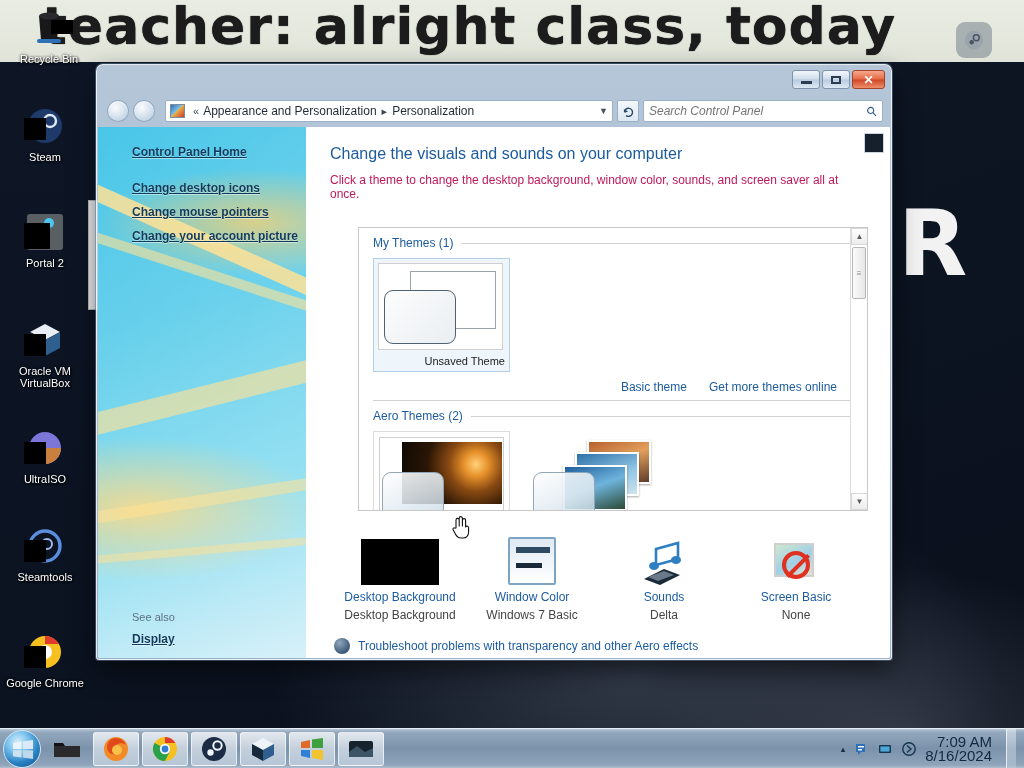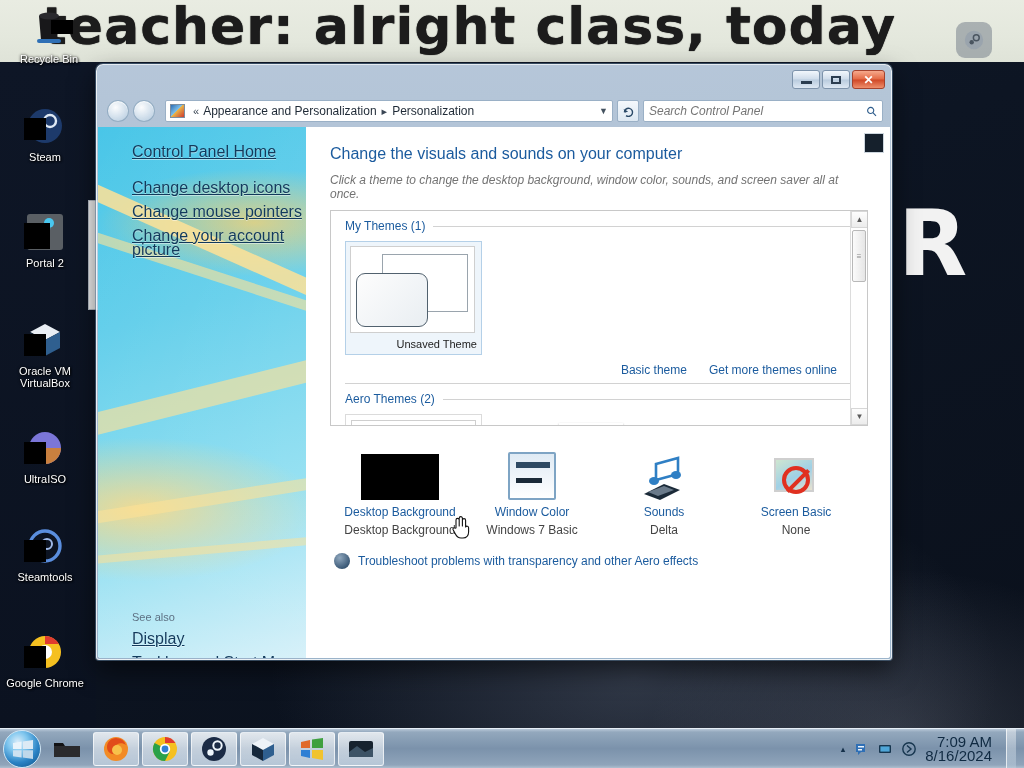--- a/index.html
+++ b/index.html
@@ -149,38 +149,39 @@
     background:
       linear-gradient(118deg, rgba(255,255,255,0) 0%, rgba(255,255,255,.18) 100%),
       radial-gradient(ellipse 300px 120px at 20% 72%, rgba(255,214,120,.85), transparent 60%),
       radial-gradient(ellipse 260px 90px at 75% 18%, rgba(255,205,95,.75), transparent 60%),
       linear-gradient(165deg,#49c6e8 0%,#5ecdea 35%,#86dcf0 70%,#cfeef8 100%);
     overflow:hidden;
   }
   .ribbon{position:absolute;background:rgba(255,226,150,.85);transform-origin:0 0;}
   #sb-links{position:relative;padding:18px 0 0 34px;}
   .sb-link{
-    display:block;font-size:16px;color:#123a5c;margin-bottom:0;line-height:14px;
+    display:block;font-size:12px;color:#123a5c;margin-bottom:0;line-height:14px;
     text-shadow:0 1px 0 rgba(255,255,255,.45);
+    font-weight:bold;
   }
   .sb-gap{height:22px;}
   .sb-row{height:24px;}
   #sb-seealso{
     position:absolute;left:34px;top:484px;
   }
   .sb-head{color:#5d7183;font-size:11px;margin-bottom:9px;}
 
   
   #main{flex:1;position:relative;background:#fff;padding:18px 22px 0 24px;overflow:hidden;}
   #h1{font-size:16px;color:#1b5b9e;font-weight:400;margin-bottom:10px;}
-  #sub{font-size:12px;color:#737373;margin-bottom:9px;font-style:italic;}
+  #sub{font-size:12px;color:#be185d;margin-bottom:26px;}
 
   
   #themebox{
-    position:relative;height:216px;border:1px solid #c8c8c8;background:#fff;overflow:hidden;
+    position:relative;height:284px;border:1px solid #c8c8c8;background:#fff;overflow:hidden;margin-left:28px;
   }
   #themescroll{position:absolute;right:0;top:0;bottom:0;width:17px;background:#fff;border-left:1px solid #dcdcdc;}
   .sbbtn{height:17px;width:17px;display:flex;align-items:center;justify-content:center;font-size:8px;color:#5a5a5a;
     background:linear-gradient(180deg,#fdfdfd,#ececec);border:1px solid #d7d7d7;}
   #sbthumb{position:absolute;left:1px;top:19px;width:14px;height:52px;
     background:linear-gradient(90deg,#fbfbfb,#e6e6e6);border:1px solid #b8b8b8;border-radius:2px;
     display:flex;align-items:center;justify-content:center;color:#8a8a8a;font-size:8px;}
   #sbdown{position:absolute;left:0;bottom:0;}
 
   .grouphdr{display:flex;align-items:center;gap:8px;padding:8px 12px 4px 14px;}

